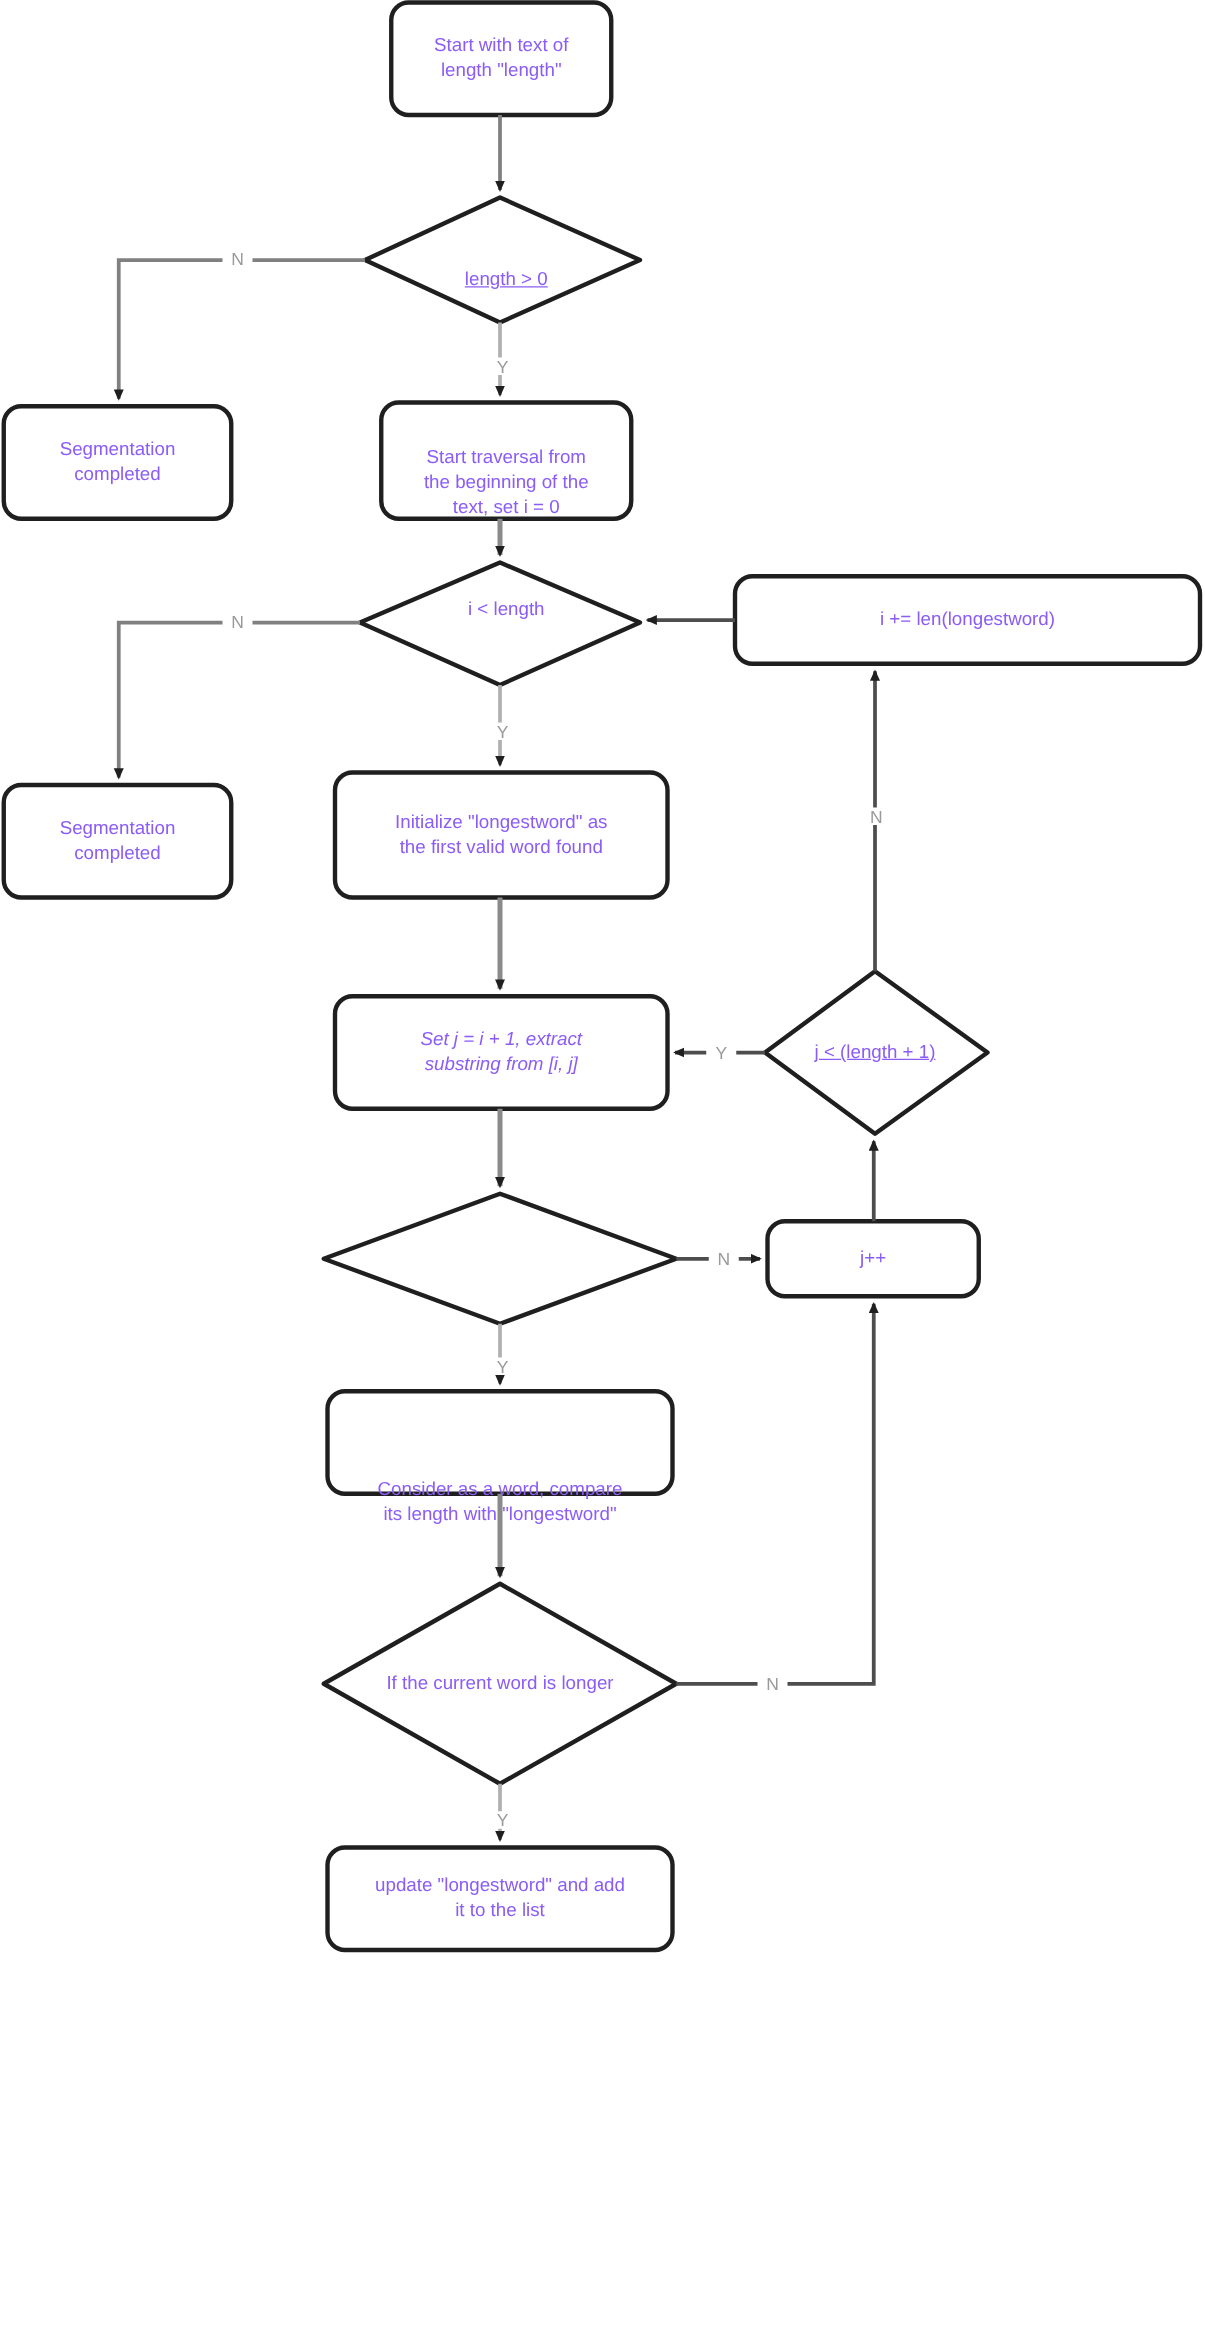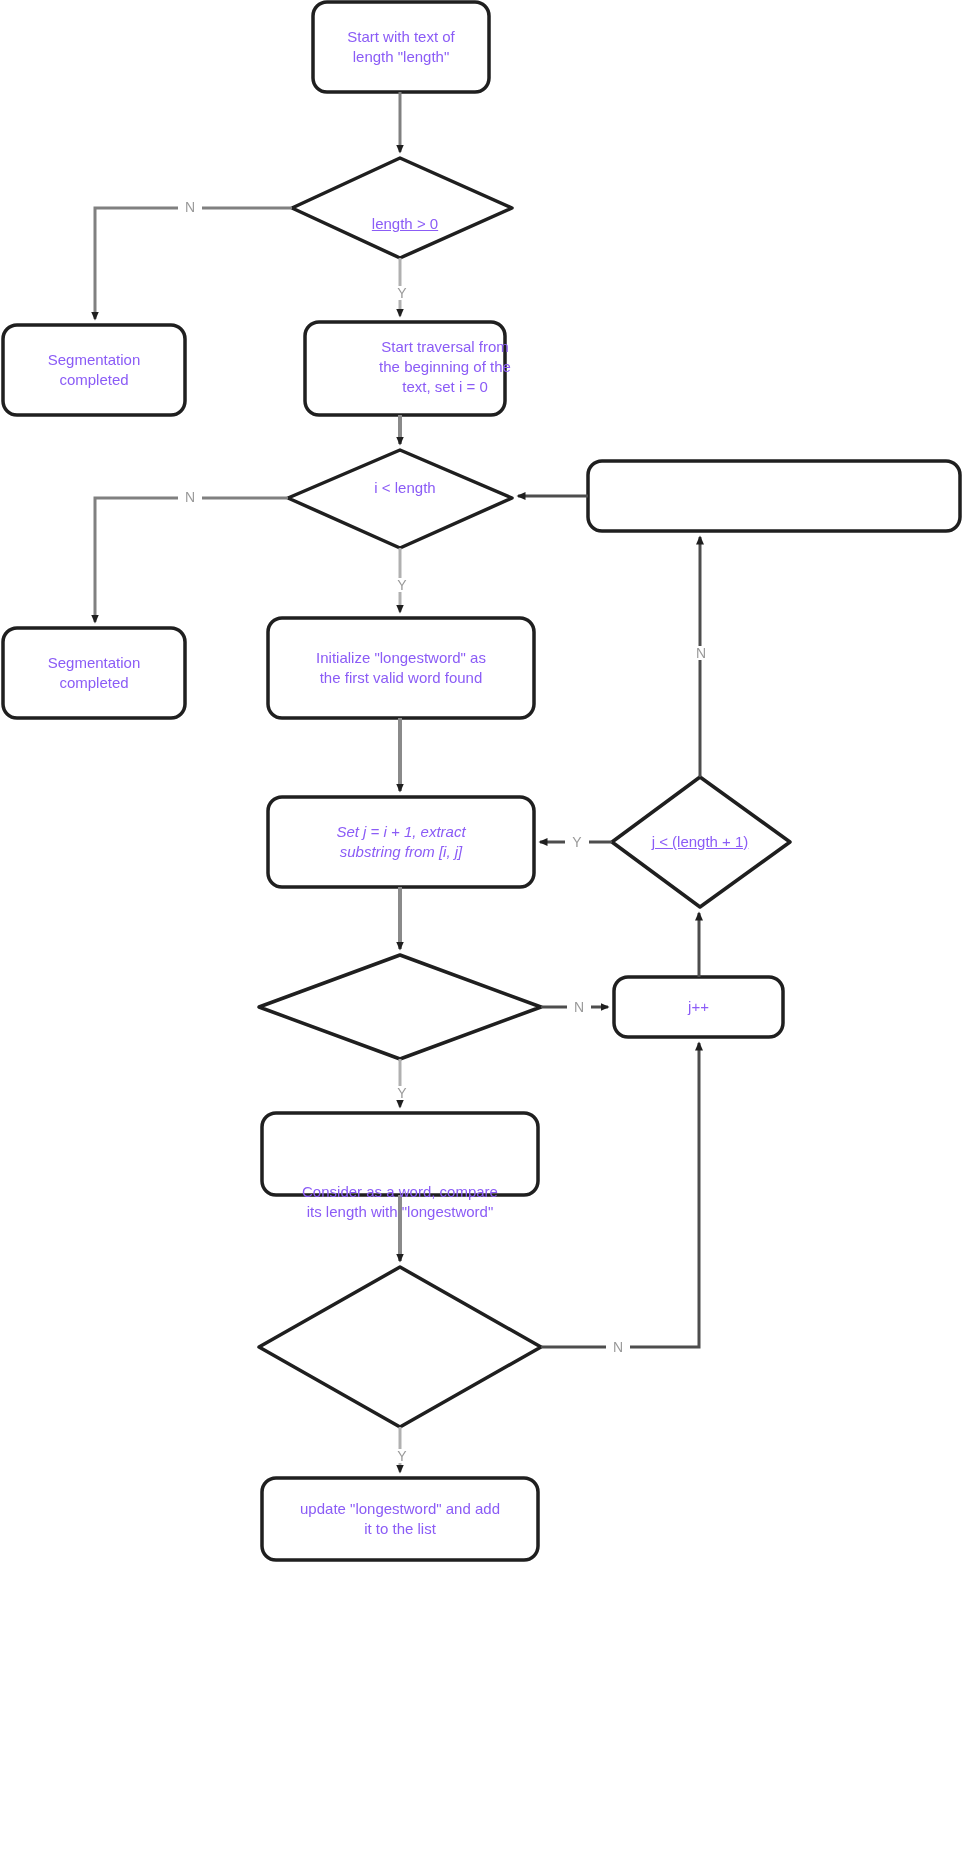--- a/index.html
+++ b/index.html
@@ -158,44 +158,46 @@
   </svg>
 
   <div class="node-label" style="left:313px; top:2px; width:176px; height:90px;">Start with text of
 length "length"</div>
 
   <div class="node-label" style="left:330px; top:204px; width:150px; height:40px;text-decoration:underline;">length &gt; 0</div>
 
   <div class="node-label" style="left:3px; top:325px; width:182px; height:90px;">Segmentation
 completed</div>
 
-  <div class="node-label" style="left:305px; top:320px; width:200px; height:93px;margin-left:40px;">Start traversal from
+  <div class="node-label" style="left:305px; top:339px; width:200px; height:93px;">Start traversal from
 the beginning of the
 text, set i = 0</div>
 
   <div class="node-label" style="left:330px; top:468px; width:150px; height:40px;">i &lt; length</div>
 
   <div class="node-label" style="left:3px; top:628px; width:182px; height:90px;">Segmentation
 completed</div>
 
+  <div class="node-label" style="left:588px; top:461px; width:372px; height:70px;">i += len(longestword)</div>
 
   <div class="node-label" style="left:268px; top:618px; width:266px; height:100px;">Initialize "longestword" as
 the first valid word found</div>
 
   <div class="node-label" style="left:268px; top:797px; width:266px; height:90px;font-style:italic;">Set j = i + 1, extract
 substring from [i, j]</div>
 
   <div class="node-label" style="left:612px; top:822px; width:176px; height:40px;text-decoration:underline;">j &lt; (length + 1)</div>
 
 
   <div class="node-label" style="left:614px; top:977px; width:169px; height:60px;">j++</div>
 
   <div class="node-label" style="left:262px; top:1113px; width:276px; height:82px;margin-top:48px;">Consider as a word, compare
 its length with "longestword"</div>
 
+  <div class="node-label" style="left:262px; top:1327px; width:276px; height:40px;">If the current word is longer</div>
 
   <div class="node-label" style="left:262px; top:1478px; width:276px; height:82px;">update "longestword" and add
 it to the list</div>
 
   <div class="edge-label" style="left:178px; top:200px; width:20px;">N</div>
 
   <div class="edge-label" style="left:390px; top:286px; width:20px;">Y</div>
 
   <div class="edge-label" style="left:178px; top:490px; width:20px;">N</div>
 

